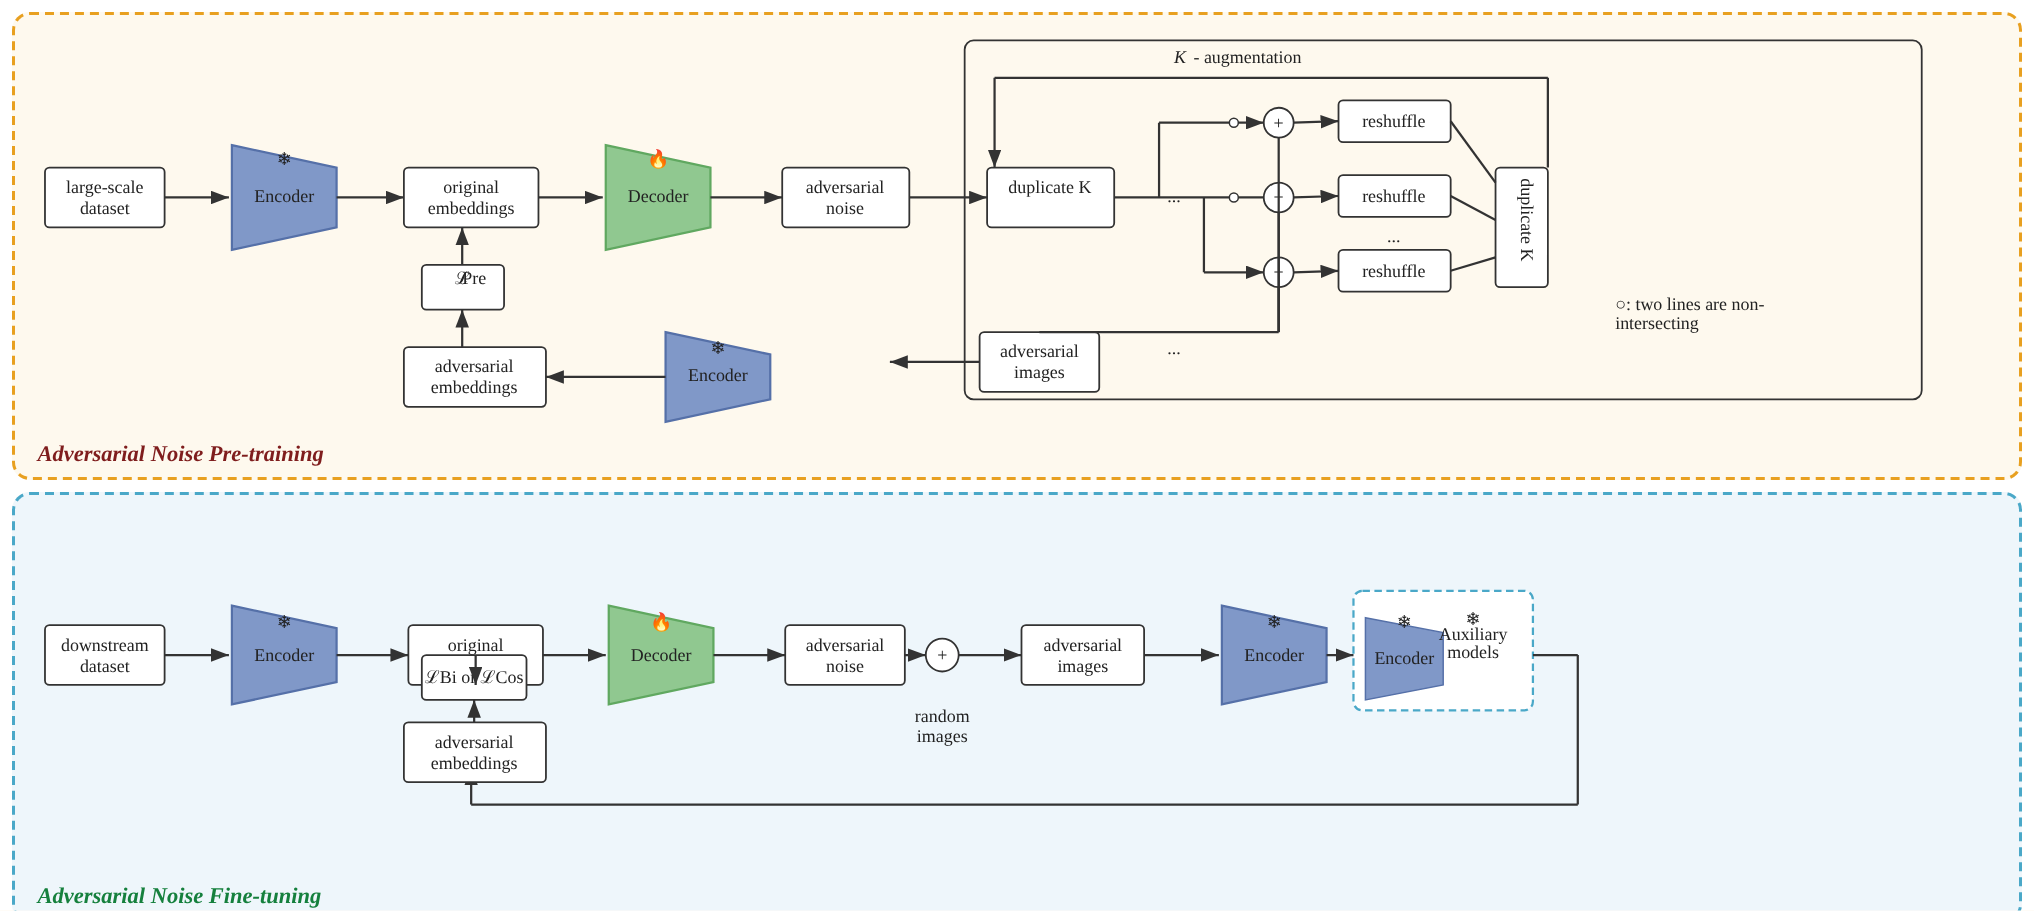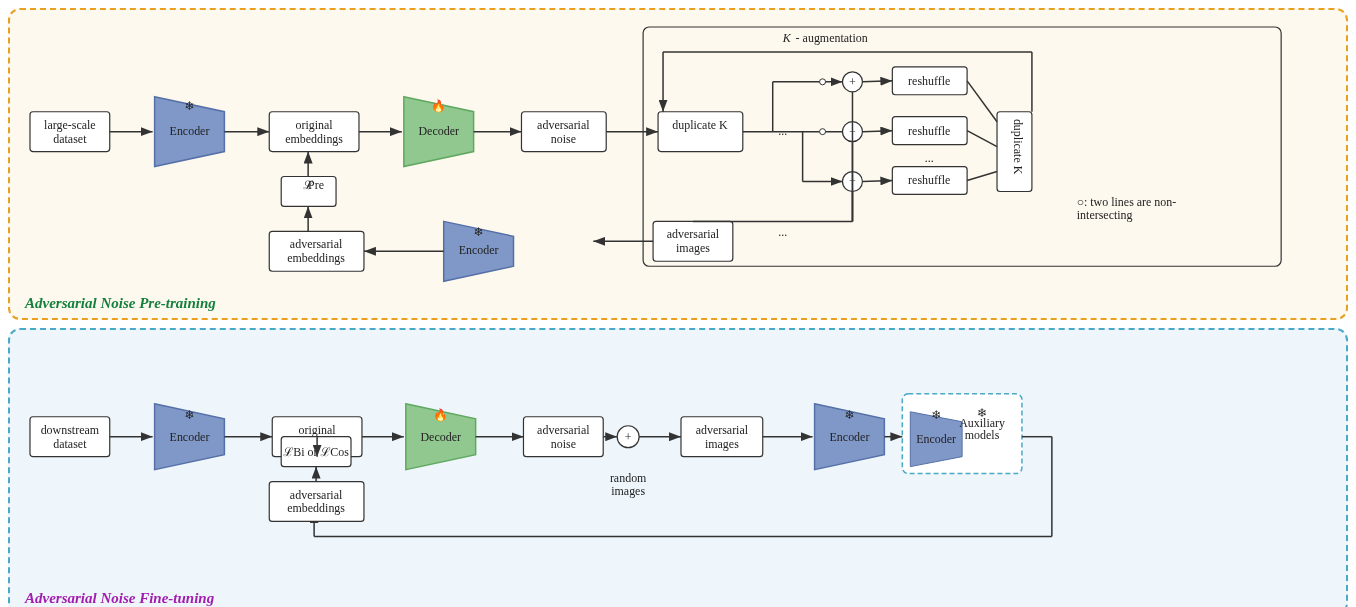--- a/index.html
+++ b/index.html
@@ -31,41 +31,41 @@
       position: relative;
       padding: 10px 15px 30px 15px;
     }
 
     .top-panel-label {
       position: absolute;
       bottom: 6px;
       left: 15px;
       font-weight: bold;
       font-size: 15px;
-      color: #15803d;
+      color: #7f1d1d;
       font-style: italic;
     }
 
     
     .bottom-panel {
       flex: 1;
       border: 2px dashed #4aa8c8;
       border-radius: 12px;
       background: #eef6fb;
       position: relative;
       padding: 10px 15px 30px 15px;
     }
 
     .bottom-panel-label {
       position: absolute;
       bottom: 6px;
       left: 15px;
       font-weight: bold;
       font-size: 15px;
-      color: #a21caf;
+      color: #15803d;
       font-style: italic;
     }
 
     
     .panel-svg {
       width: 100%;
       height: 100%;
     }
 
     

